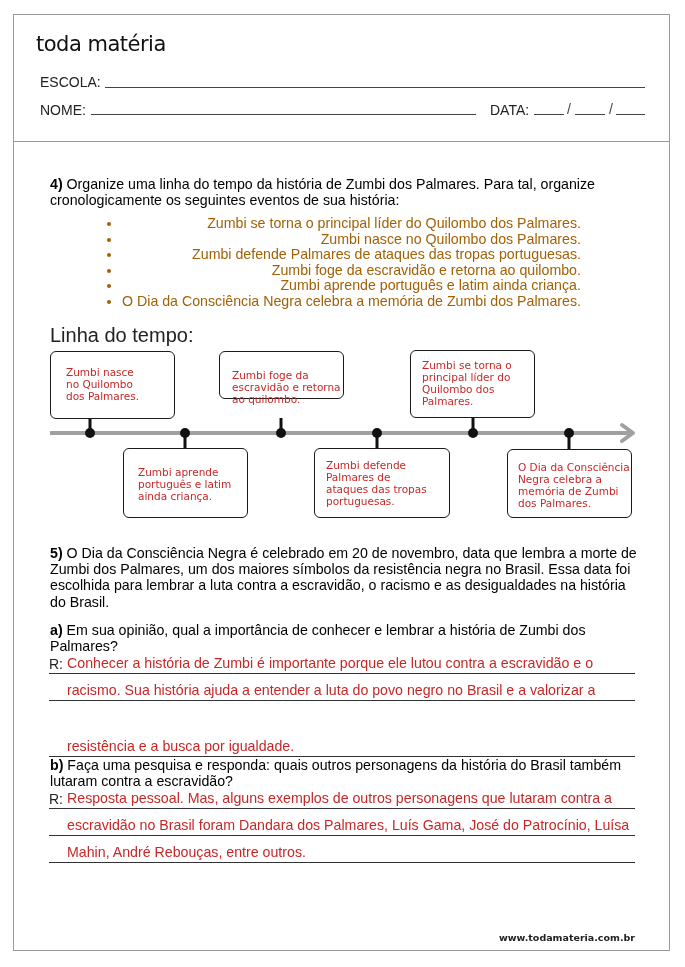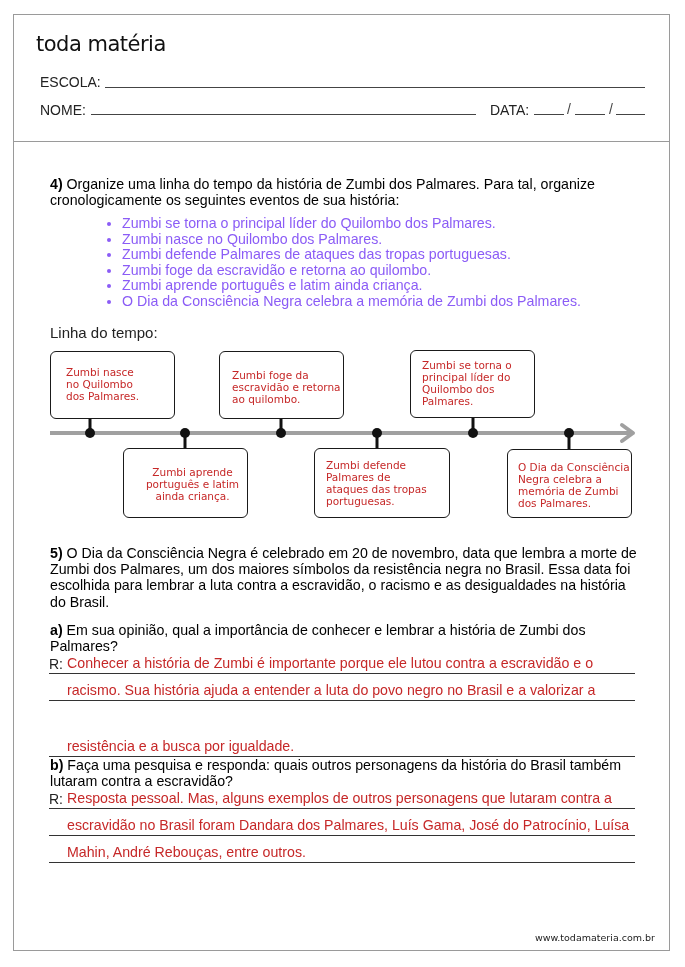--- a/index.html
+++ b/index.html
@@ -11,37 +11,37 @@
           border-top: 1.5px solid #9a9a9a; }
   .logo { position: absolute; left: 36px; top: 32px; font-size: 21px; font-weight: normal;
           letter-spacing: -0.5px; color: #111; font-family: "DejaVu Sans", sans-serif; }
   .field-label { position: absolute; font-size: 14px; color: #222; }
   .field-line { position: absolute; border-bottom: 1.3px solid #444; height: 0; }
   .date-sep { position: absolute; font-size: 14px; color: #444; }
 
   .q-text { position: absolute; left: 50px; width: 590px; font-size: 14.2px; line-height: 16px; color: #000000; }
   .q-text b { font-weight: bold; }
   ul.bullets { position: absolute; left: 106px; top: 216px; margin: 0; padding: 0 0 0 16px;
-               font-size: 14.2px; line-height: 15.6px; color: #8b5cf6; }
+               font-size: 14.2px; line-height: 15.6px; color: #a16207; text-align: right; }
   ul.bullets li { margin: 0; padding: 0; }
 
-  .tl-label { position: absolute; left: 50px; top: 324px; font-size: 15px; color: #222; }
+  .tl-label { position: absolute; left: 50px; top: 324px; font-size: 20px; color: #222; }
   .timeline { position: absolute; left: 0; top: 0; width: 685px; height: 967px; pointer-events: none; }
   .timeline * { pointer-events: auto; }
   .tl-box { position: absolute; border: 1.6px solid #1a1a1a; border-radius: 6px; background: #fff;
             box-sizing: border-box; font-size: 10.5px; line-height: 12px; color: #c62828;
             font-family: "DejaVu Sans", sans-serif; padding: 0; }
   .tl-box span { position: absolute; left: 0; right: 0; }
 
   .answer-r { position: absolute; left: 49px; font-size: 14px; color: #222; }
   .answer-line { position: absolute; left: 49px; width: 586px; height: 18px;
                  border-bottom: 1.6px solid #333; font-size: 14.2px; color: #c62828; text-align: right; }
   .answer-line span { position: absolute; left: 18px; bottom: 2px; white-space: nowrap; }
 
-  .footer-url { position: absolute; right: 30px; top: 932px; font-size: 9.5px; font-weight: normal;
+  .footer-url { position: absolute; right: 50px; top: 932px; font-size: 9.5px; font-weight: bold;
                 color: #222; font-family: "DejaVu Sans", sans-serif; }
 </style>
 </head>
 <body>
 
 <div class="page"></div>
 <div class="header-divider"></div>
 
 <div class="logo">toda matéria</div>
 
@@ -92,29 +92,29 @@
   </svg>
 
   <div class="tl-box" style="left:50px; top:351px; width:125px; height:68px;">
     <span style="left:15px; top:14px;">
       <div>Zumbi nasce</div>
       <div>no Quilombo</div>
       <div>dos Palmares.</div>
     </span>
   </div>
 
-  <div class="tl-box" style="left:123px; top:448px; width:125px; height:70px;text-align:center;">
+  <div class="tl-box" style="left:123px; top:448px; width:125px; height:70px;">
     <span style="left:14px; top:17px;">
       <div>Zumbi aprende</div>
       <div>português e latim</div>
       <div>ainda criança.</div>
     </span>
   </div>
 
-  <div class="tl-box" style="left:219px; top:351px; width:125px; height:68px;">
+  <div class="tl-box" style="left:219px; top:351px; width:125px; height:48px;">
     <span style="left:12px; top:17px;">
       <div>Zumbi foge da</div>
       <div>escravidão e retorna</div>
       <div>ao quilombo.</div>
     </span>
   </div>
 
   <div class="tl-box" style="left:314px; top:448px; width:136px; height:70px;">
     <span style="left:11px; top:10px;">
       <div>Zumbi defende</div>

